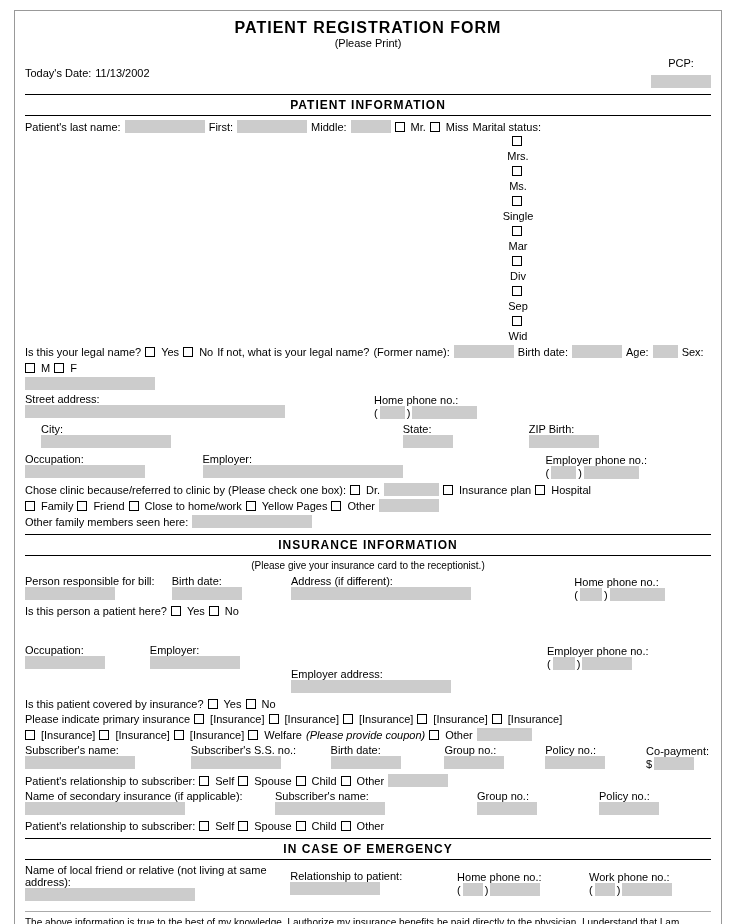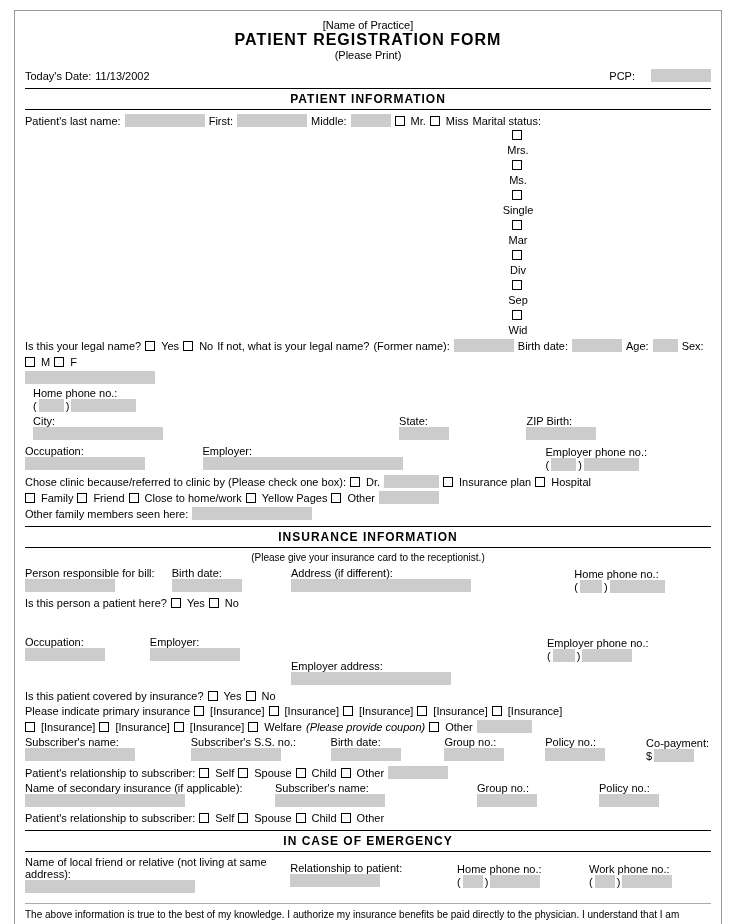--- a/index.html
+++ b/index.html
@@ -78,31 +78,30 @@
       border-top: 1px solid #000;
       padding-top: 4px;
     }
   </style>
 </head>
 <body>
 
 <div class="form-container">
 
   <div class="header">
-    <div class="practice-name">[Name of Practice]</div>
     <div class="form-title">PATIENT REGISTRATION FORM</div>
     <div class="please-print">(Please Print)</div>
   </div>
 
   <div class="top-row">
     <div style="display:flex;align-items:center;gap:4px;">
       <span>Today's Date:</span>
       <span>11/13/2002</span>
     </div>
-    <div style="display:flex;align-items:center;gap:16px;">
+    <div style="display:flex;align-items:center;gap:6px;flex-direction:column;">
       <span>PCP:</span>
       <span class="grey-box" style="width:60px;"></span>
     </div>
   </div>
 
   <div class="section-header">PATIENT INFORMATION</div>
 
   <div class="inline-row">
     <span>Patient's last name:</span>
     <span class="grey-box" style="width:80px;"></span>
@@ -152,33 +151,37 @@
     <span class="cb"></span>
     <span>F</span>
   </div>
 
   <div class="inline-row">
     <span class="grey-box" style="width:130px;"></span>
     <span style="margin-left:10px;" class="grey-box"></span>
   </div>
 
   <div class="inline-row">
+    <div style="flex:1;">
+      <div>Street address:</div>
+      <span class="grey-box" style="width:260px;"></span>
+    </div>
     <div style="flex:1;margin-left:8px;">
       <div>Home phone no.:</div>
       <div style="display:flex;gap:2px;align-items:center;">
         <span>(</span>
           <span class="grey-box" style="width:25px;"></span>
           <span>)</span>
         <span class="grey-box" style="width:65px;"></span>
       </div>
     </div>
   </div>
 
   <div class="inline-row">
-    <div style="flex:1.5;margin-left:8px;">
+    <div style="flex:1.5;margin-left:16px;">
       <div>City:</div>
       <span class="grey-box" style="width:130px;"></span>
     </div>
     <div style="flex:0.5;margin-left:16px;">
       <div>State:</div>
       <span class="grey-box" style="width:50px;"></span>
     </div>
     <div style="flex:0.8;margin-left:8px;">
       <div>ZIP Birth:</div>
       <span class="grey-box" style="width:70px;"></span>

